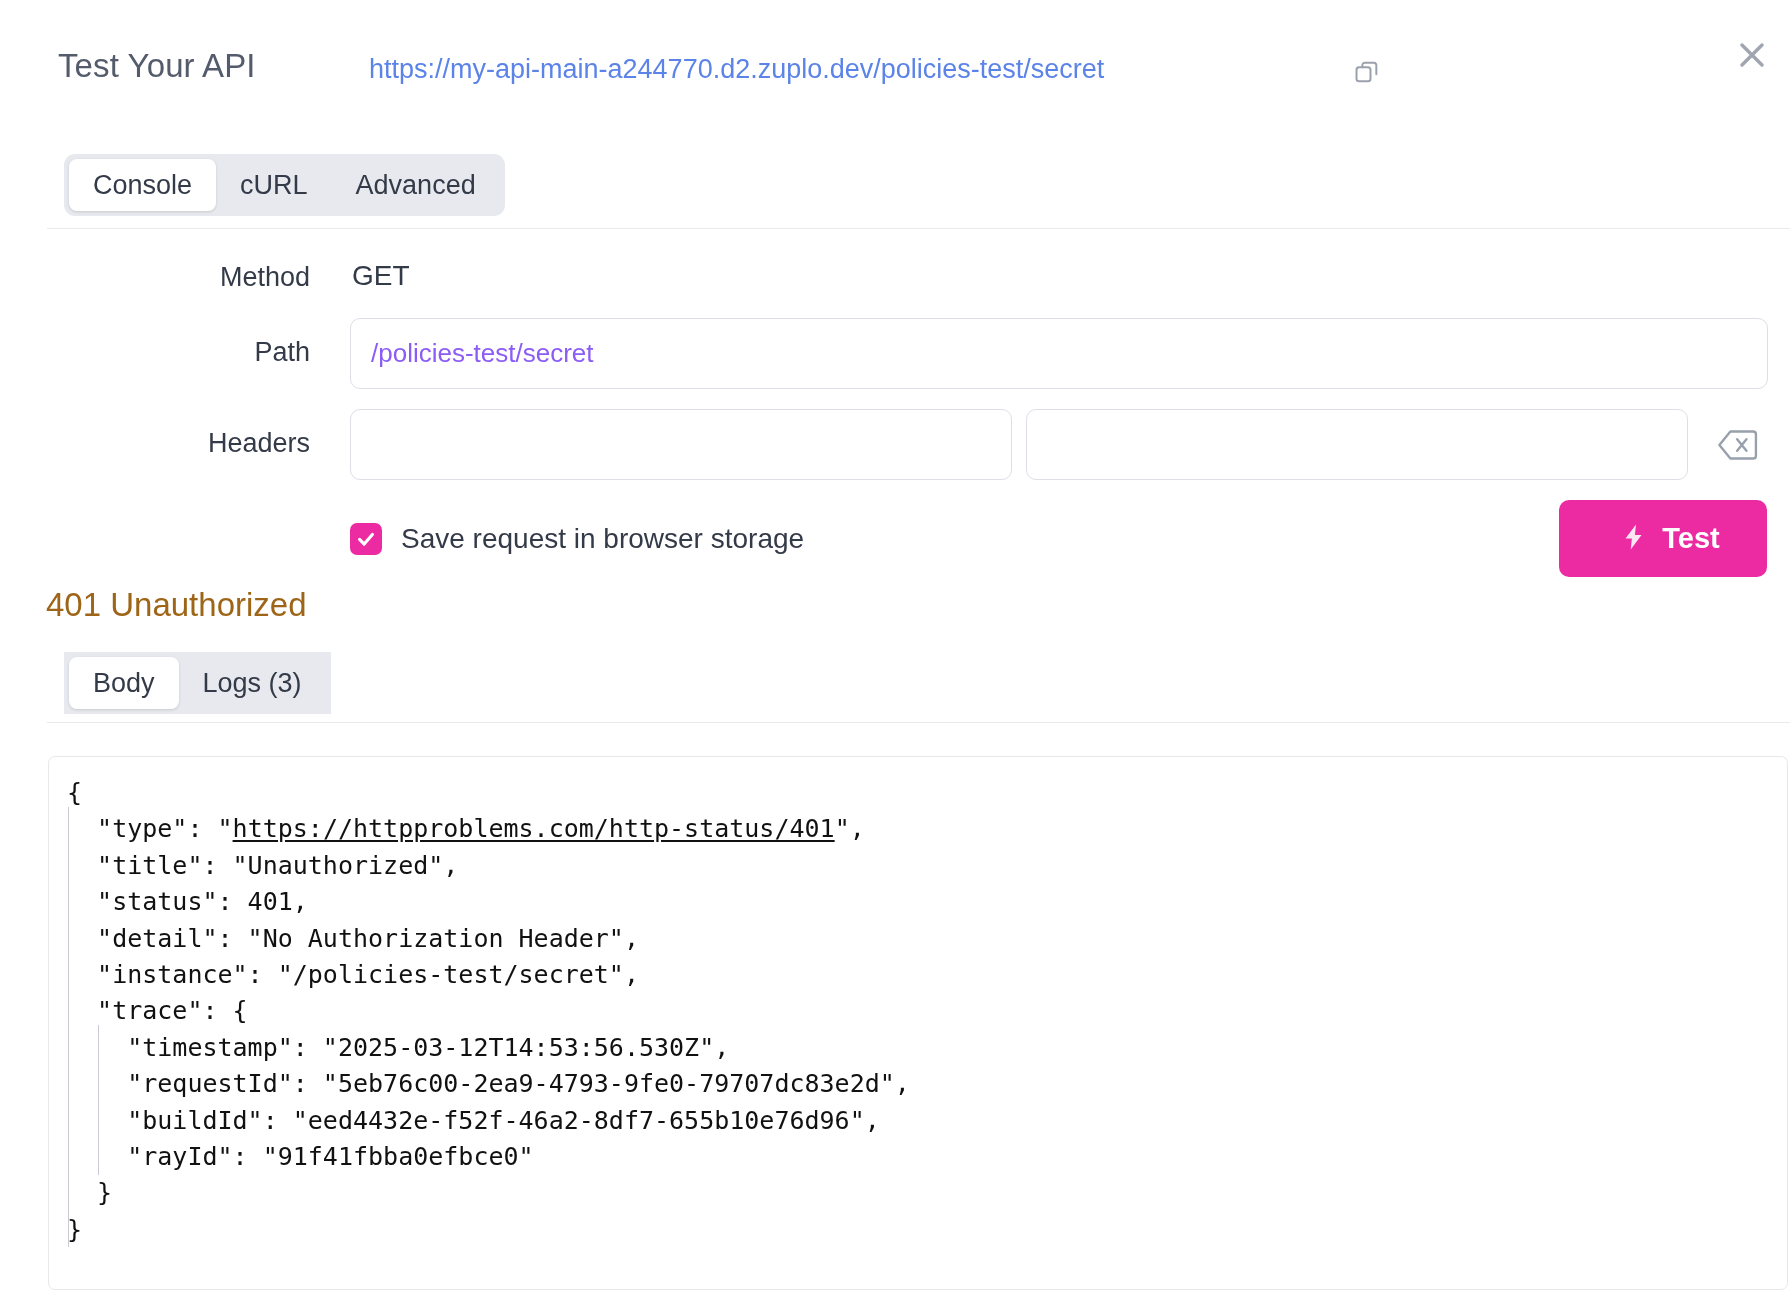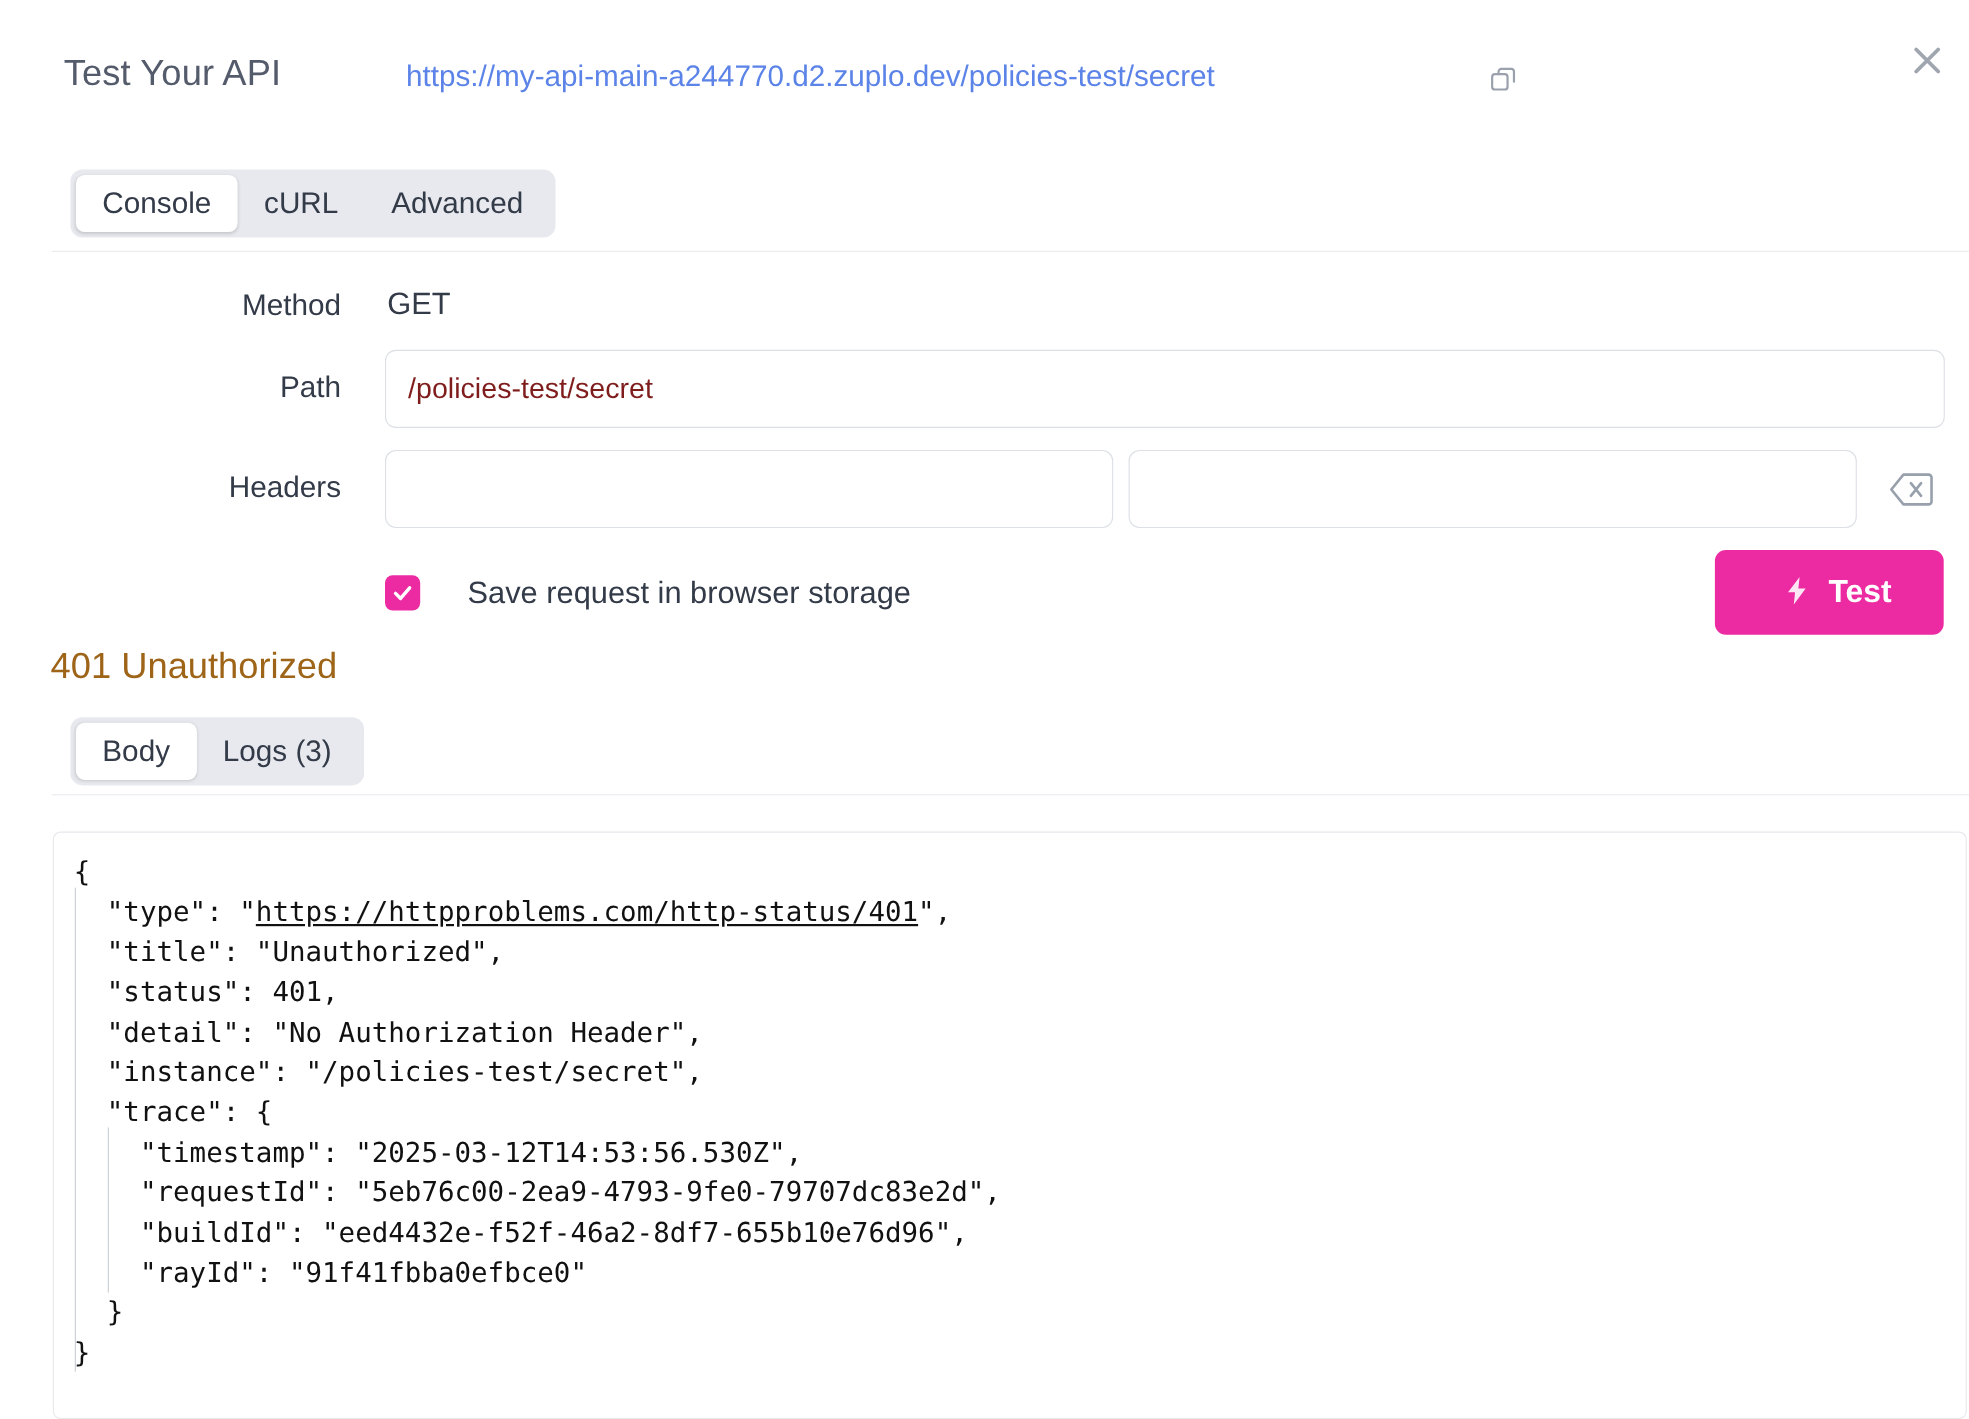--- a/index.html
+++ b/index.html
@@ -113,40 +113,39 @@
     white-space: nowrap;
   }
   .txt-input {
     position: absolute;
     box-sizing: border-box;
     border: 1px solid #dcdfe5;
     border-radius: 10px;
     background: #fff;
     font-family: "Liberation Sans", sans-serif;
     font-size: 26px;
-    color: #7f1d1d;
+    color: #8b5cf6;
     padding: 0 20px;
     outline: none;
   }
   .clear-icon {
     position: absolute;
     left: 1716px;
     top: 425px;
     width: 44px;
     height: 40px;
   }
 
   
   .save-row {
     position: absolute;
     left: 350px;
     top: 523px;
     display: flex;
     align-items: center;
-    gap: 24px;
   }
   .checkbox {
     width: 32px;
     height: 32px;
     border-radius: 7px;
     background: #ec2ba2;
     display: flex;
     align-items: center;
     justify-content: center;
     flex: none;
@@ -188,21 +187,21 @@
     font-size: 33px;
     color: #9e6518;
     white-space: nowrap;
   }
   .res-tabs {
     position: absolute;
     left: 64px;
     top: 652px;
     height: 62px;
     background: #e7e9ee;
-    border-radius: 11px;
+    border-radius: 0;
     display: flex;
     align-items: center;
     padding: 0 5px;
     box-sizing: border-box;
   }
 
   .body-panel {
     position: absolute;
     left: 48px;
     top: 756px;

